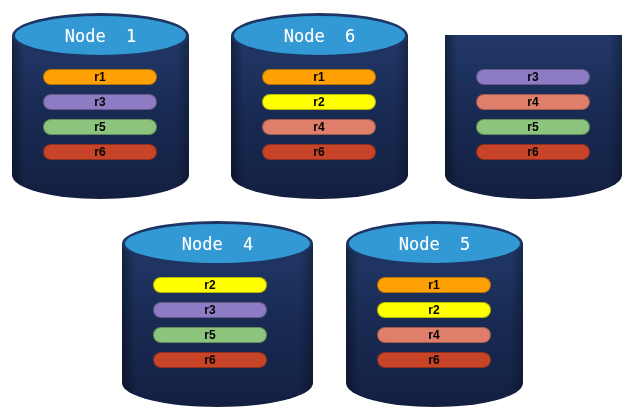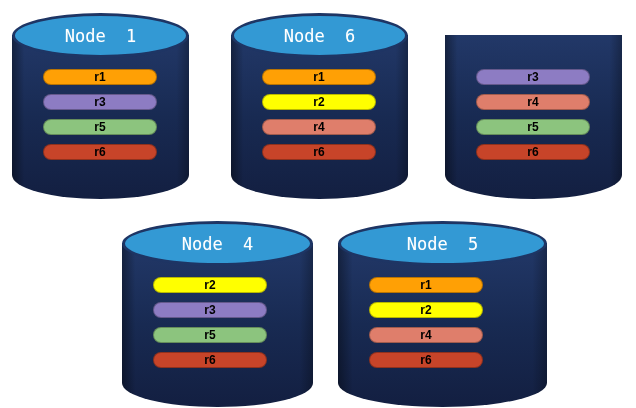--- a/index.html
+++ b/index.html
@@ -17,21 +17,21 @@
   }
   .node {
     position: absolute;
     width: 177px;
     height: 186px;
   }
   .node.pos-1 { left: 12px;  top: 13px;  }
   .node.pos-2 { left: 231px; top: 13px;  }
   .node.pos-3 { left: 445px; top: 13px;  }
   .node.pos-4 { left: 122px; top: 221px; padding-left: 14px; }
-  .node.pos-5 { left: 338px; top: 221px; padding-left: 32px; }
+  .node.pos-5 { left: 346px; top: 221px; }
 
   .cyl-body {
     position: absolute;
     left: 0; right: 0;
     top: 22px; bottom: 0;
     background:
       linear-gradient(90deg, rgba(0,0,0,0.38) 0%, rgba(0,0,0,0) 7%, rgba(0,0,0,0) 93%, rgba(0,0,0,0.28) 100%),
       linear-gradient(180deg, #223868 0%, #182a52 50%, #131f41 100%);
     border-radius: 0 0 50% 50% / 0 0 24px 24px;
   }

